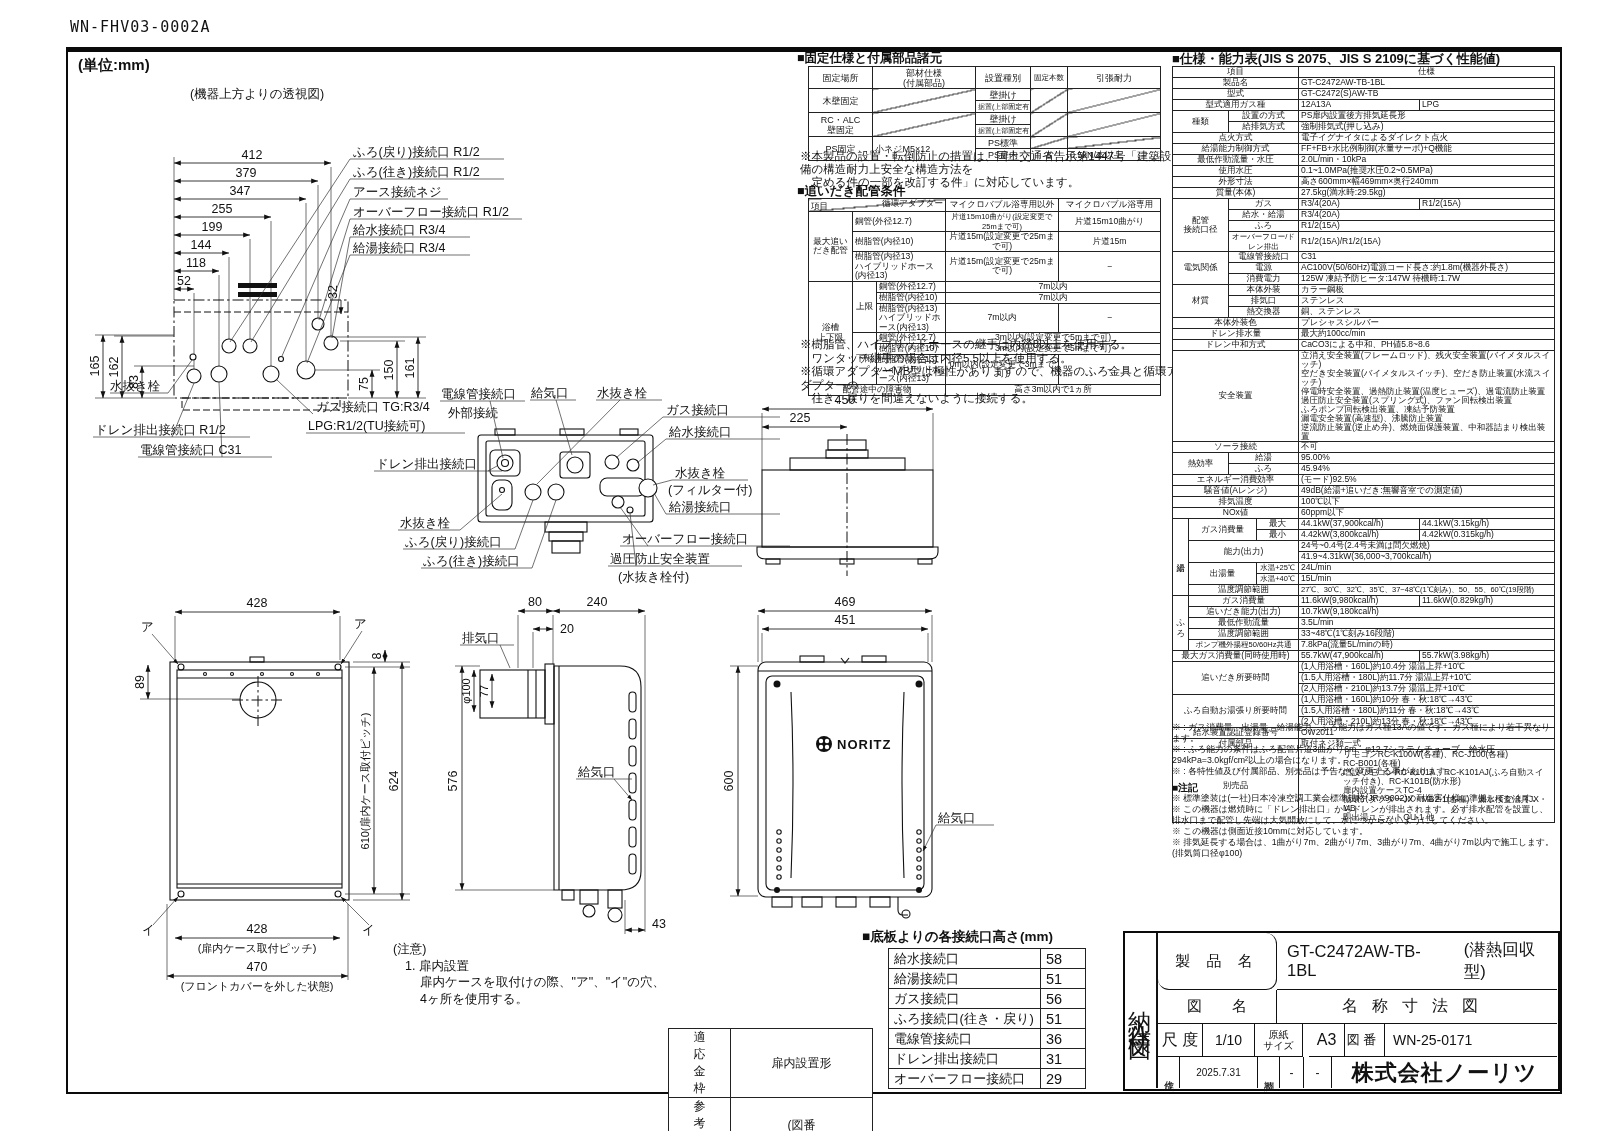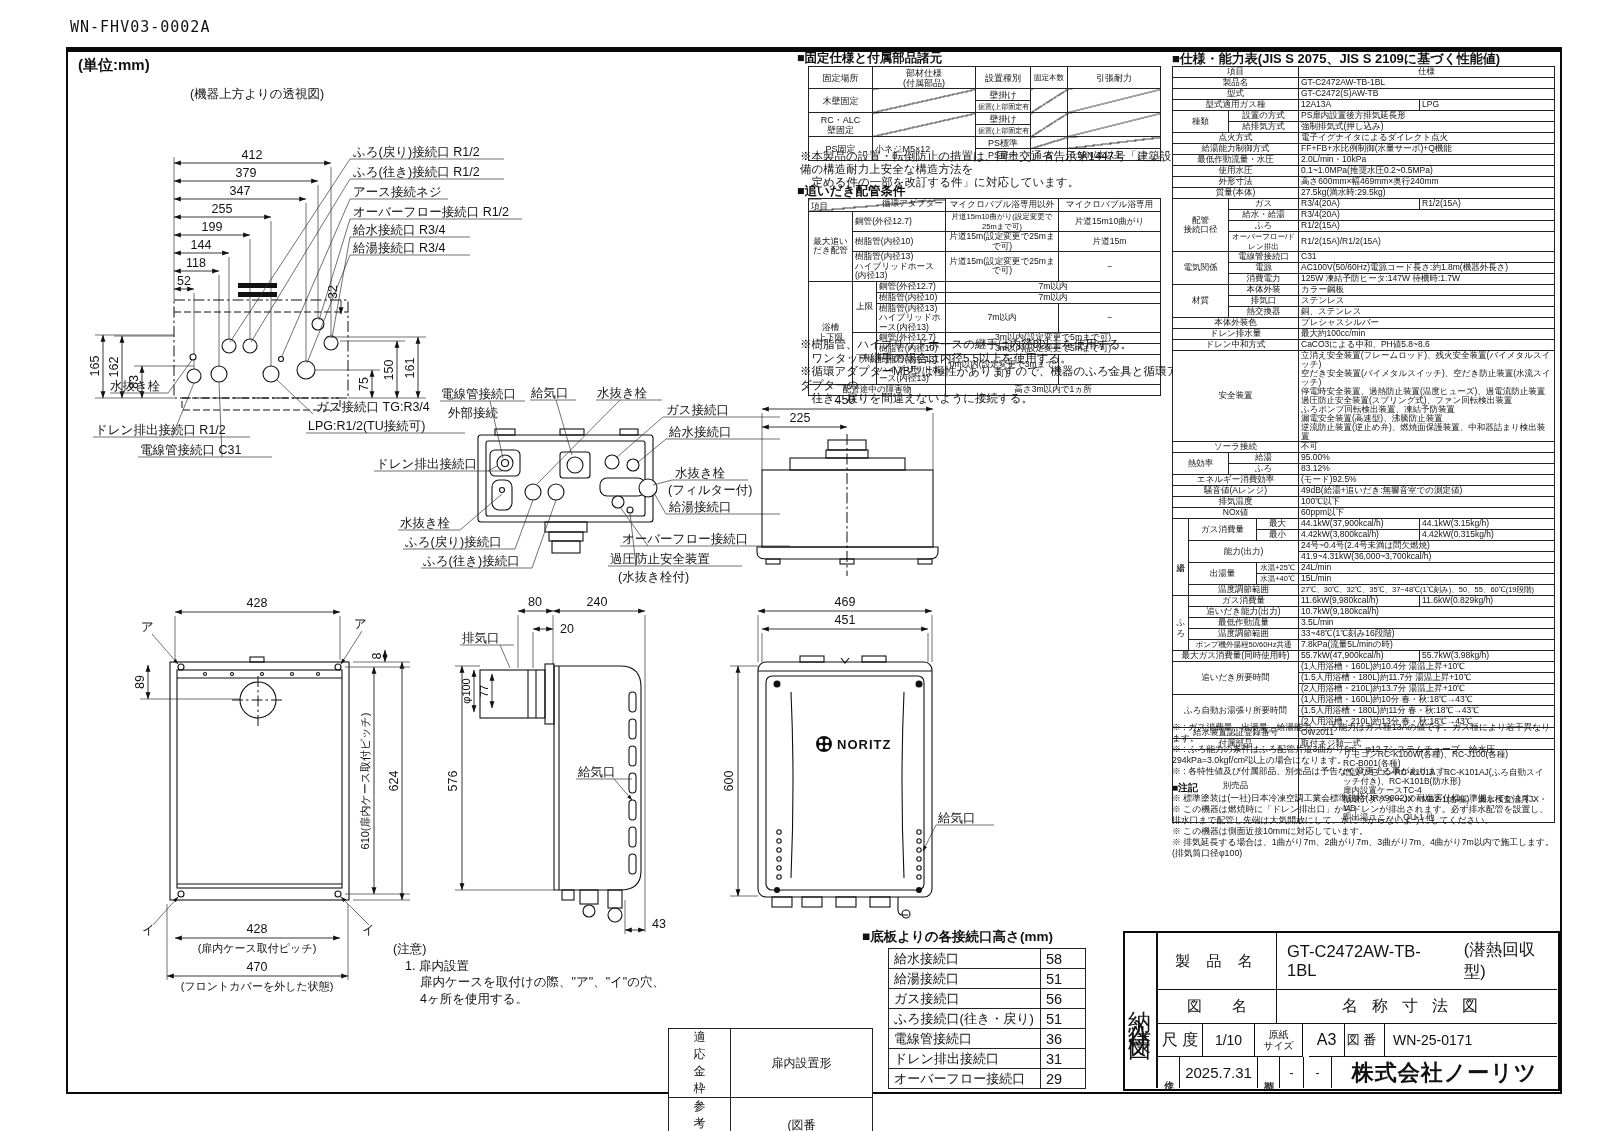--- a/index.html
+++ b/index.html
@@ -772,21 +772,21 @@
           <td colspan="4" class="c">ソーラ接続</td>
           <td colspan="2">不可</td>
         </tr>
     <tr>
           <td colspan="2" rowspan="2" class="c">熱効率</td>
           <td colspan="2" class="c">給湯</td>
           <td colspan="2">95.00%</td>
         </tr>
     <tr>
           <td colspan="2" class="c">ふろ</td>
-          <td colspan="2">83.12%</td>
+          <td colspan="2">45.94%</td>
         </tr>
     <tr>
           <td colspan="4" class="c">エネルギー消費効率</td>
           <td colspan="2">(モード)92.5%</td>
         </tr>
     <tr>
           <td colspan="4" class="c">騒音値(Aレンジ)</td>
           <td colspan="2">49dB(給湯+追いだき:無響音室での測定値)</td>
         </tr>
     <tr>
@@ -902,34 +902,34 @@
     <div>※ : 各特性値及び付属部品、別売品は予告なく変更する事があります。</div>
     <div style="font-size:10px;font-weight:600;margin-top:5px;">■注記</div>
     <div>※ 標準塗装は(一社)日本冷凍空調工業会標準規格(JRA9002)の耐塩害仕様に準拠しています。</div>
     <div>※ この機器は燃焼時に「ドレン排出口」からドレンが排出されます。必ず排水配管を設置し、排水口まで配管し先端は大気開放にして、水につからないようにしてください。</div>
     <div>※ この機器は側面近接10mmに対応しています。</div>
     <div>※ 排気延長する場合は、1曲がり7m、2曲がり7m、3曲がり7m、4曲がり7m以内で施工します。(排気筒口径φ100)</div>
   </div>
 
   <div class="abs tblock">
     <div class="tb tbv" style="left:0;top:0;width:33px;height:155px;border-width:0 2px 0 0;">納入仕様図</div>
-    <div class="tb" style="left:33px;top:0;width:119px;height:57px;border-width:0 1.5px 1.5px 0;font-size:15px;letter-spacing:6px;">製 品 名</div>
+    <div class="tb" style="left:33px;top:0;width:119px;height:57px;border-width:0 1.5px 1.5px 0;font-size:15px;letter-spacing:6px;border-radius:11px;">製 品 名</div>
     <div class="tb" style="left:152px;top:0;width:280px;height:57px;border-width:0 0 1.5px 0;justify-content:flex-start;padding-left:10px;font-size:16.5px;gap:14px;">
       <span>GT-C2472AW-TB-1BL</span>
       <span>(潜熱回収型)</span>
     </div>
     <div class="tb" style="left:33px;top:57px;width:119px;height:34px;border-width:0 1.5px 1.5px 0;font-size:15px;">図　　名</div>
     <div class="tb" style="left:152px;top:57px;width:280px;height:34px;border-width:0 0 1.5px 0;font-size:16px;letter-spacing:14px;">名称寸法図</div>
     <div class="tb" style="left:33px;top:91px;width:45px;height:33px;border-width:0 1.5px 1.5px 0;font-size:16px;">尺 度</div>
     <div class="tb" style="left:78px;top:91px;width:52px;height:33px;border-width:0 1.5px 1.5px 0;font-size:14px;">1/10</div>
     <div class="tb pre" style="left:130px;top:91px;width:48px;height:33px;border-width:0 1.5px 1.5px 0;font-size:10px;line-height:11px;text-align:center;white-space:pre-line;">原紙
 サイズ</div>
     <div class="tb" style="left:184px;top:91px;width:36px;height:33px;border-width:0 1.5px 1.5px 0;font-size:16px;">A3</div>
     <div class="tb" style="left:214px;top:91px;width:46px;height:33px;border-width:0 1.5px 1.5px 0;font-size:13px;">図 番</div>
     <div class="tb" style="left:260px;top:91px;width:172px;height:33px;border-width:0 0 1.5px 0;justify-content:flex-start;padding-left:8px;font-size:14px;">WN-25-0171</div>
     <div class="tb" style="left:33px;top:124px;width:22px;height:31px;border-width:0 1.5px 0 0;writing-mode:vertical-rl;text-orientation:upright;font-size:10px;">作成</div>
-    <div class="tb" style="left:55px;top:124px;width:78px;height:31px;border-width:0 1.5px 0 0;font-size:15px;">2025.7.31</div>
+    <div class="tb" style="left:55px;top:124px;width:78px;height:31px;border-width:0 1.5px 0 0;font-size:10px;">2025.7.31</div>
     <div class="tb" style="left:133px;top:124px;width:22px;height:31px;border-width:0 1.5px 0 0;writing-mode:vertical-rl;text-orientation:upright;font-size:10px;">調整</div>
     <div class="tb" style="left:155px;top:124px;width:24px;height:31px;border-width:0 1.5px 0 0;font-size:12px;">-</div>
     <div class="tb" style="left:179px;top:124px;width:28px;height:31px;border-width:0 1.5px 0 0;font-size:12px;">-</div>
     <div class="tb" style="left:207px;top:124px;width:225px;height:31px;border-width:0;font-size:22px;font-weight:900;letter-spacing:1px;">株式会社ノーリツ</div>
   </div>
 </div>
 
 </body></html>

